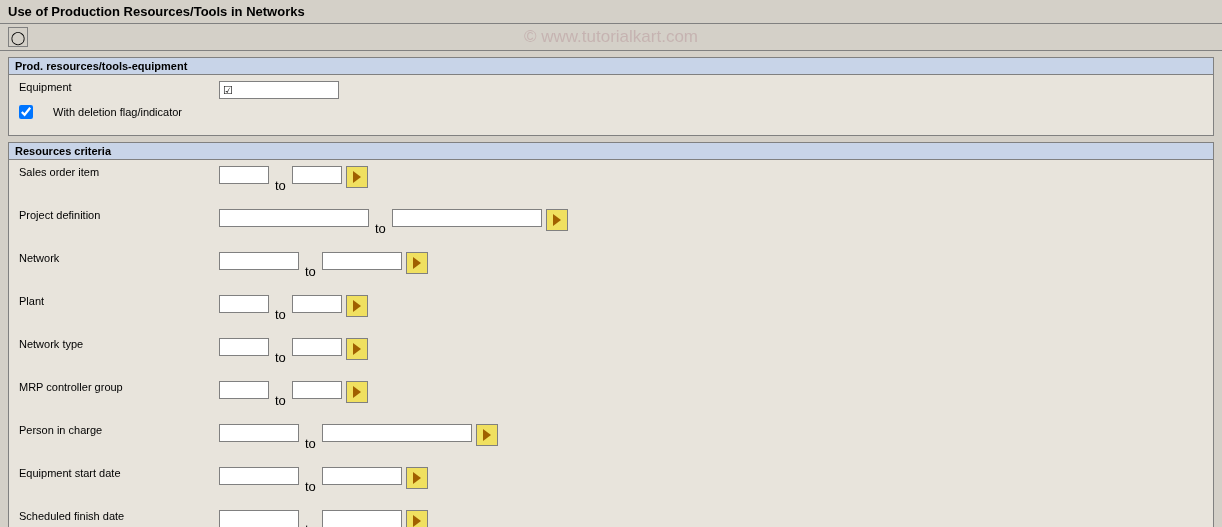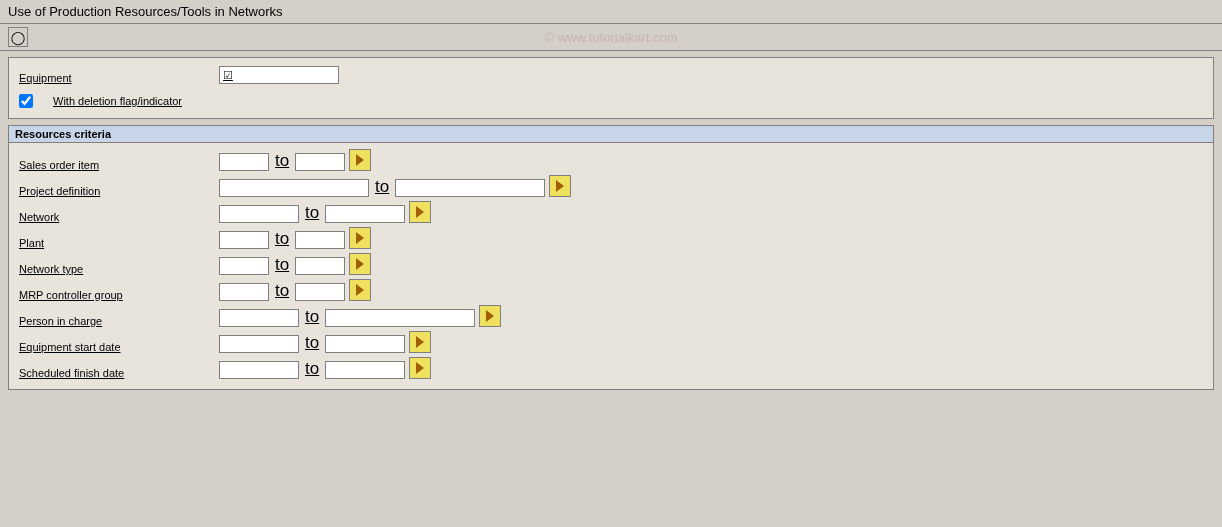--- a/index.html
+++ b/index.html
@@ -7,40 +7,40 @@
       font-family: Arial, sans-serif;
       font-size: 12px;
       background: #d4d0c8;
       color: #000;
     }
 
     .title-bar {
       background: #d4d0c8;
       padding: 4px 8px;
       font-size: 13px;
-      font-weight: normal;
+      font-weight: bold;
       border-bottom: 1px solid #808080;
     }
 
     .toolbar {
       background: #d4d0c8;
       padding: 3px 8px;
       display: flex;
       align-items: center;
       gap: 4px;
       border-bottom: 1px solid #808080;
       position: relative;
     }
 
     .toolbar-watermark {
       position: absolute;
       left: 50%;
       transform: translateX(-50%);
       color: #c0a8a8;
-      font-size: 13px;
+      font-size: 17px;
       opacity: 0.7;
       pointer-events: none;
     }
 
     .main-content {
       padding: 6px 8px;
       background: #d4d0c8;
     }
 
     .section {
@@ -56,24 +56,23 @@
       font-weight: bold;
       border-bottom: 1px solid #808080;
     }
 
     .section-body {
       padding: 6px 10px;
     }
 
     .field-row {
       display: flex;
-      align-items: flex-end;
+      align-items: flex-start;
       margin-bottom: 4px;
       min-height: 20px;
-      text-decoration: underline;
     }
 
     .field-label {
       width: 200px;
       font-size: 11px;
       flex-shrink: 0;
     }
 
     .field-input {
       border: 1px solid #808080;
@@ -81,22 +80,22 @@
       height: 18px;
       font-size: 11px;
       padding: 1px 2px;
     }
 
     .field-input-sm { width: 50px; }
     .field-input-md { width: 80px; }
     .field-input-lg { width: 150px; }
 
     .to-label {
-      margin: 0 6px;
-      font-size: 17px;
+      margin: 12px 6px;
+      font-size: 13px;
     }
 
     .nav-btn {
       width: 22px;
       height: 22px;
       background: #f0e060;
       border: 1px solid #808080;
       cursor: pointer;
       display: inline-flex;
       align-items: center;
@@ -159,20 +158,21 @@
 </div>
 
 <div class="toolbar">
   <div class="toolbar-icon">◯</div>
   <div class="toolbar-watermark">© www.tutorialkart.com</div>
 </div>
 
 <div class="main-content">
 
   <div class="section">
+    <div class="section-header">Prod. resources/tools-equipment</div>
     <div class="section-body">
 
       <div class="field-row">
         <div class="field-label">Equipment</div>
         <div class="equipment-check">
           <span class="check-mark">☑</span>
         </div>
       </div>
 
       <div class="field-row">

